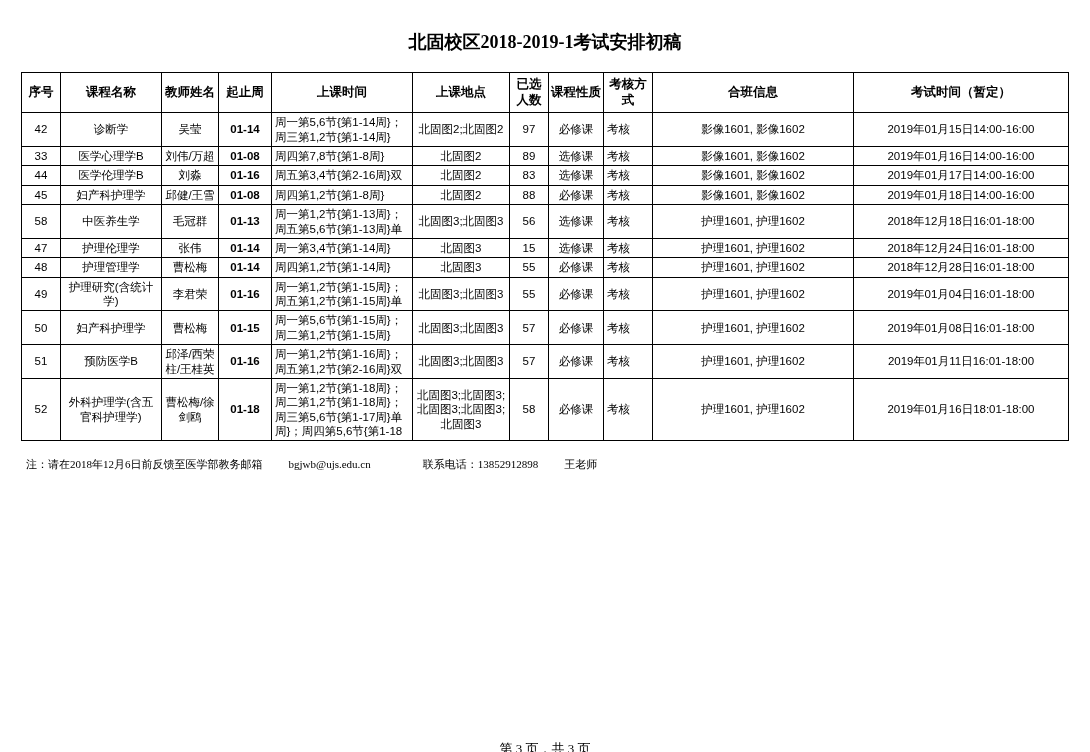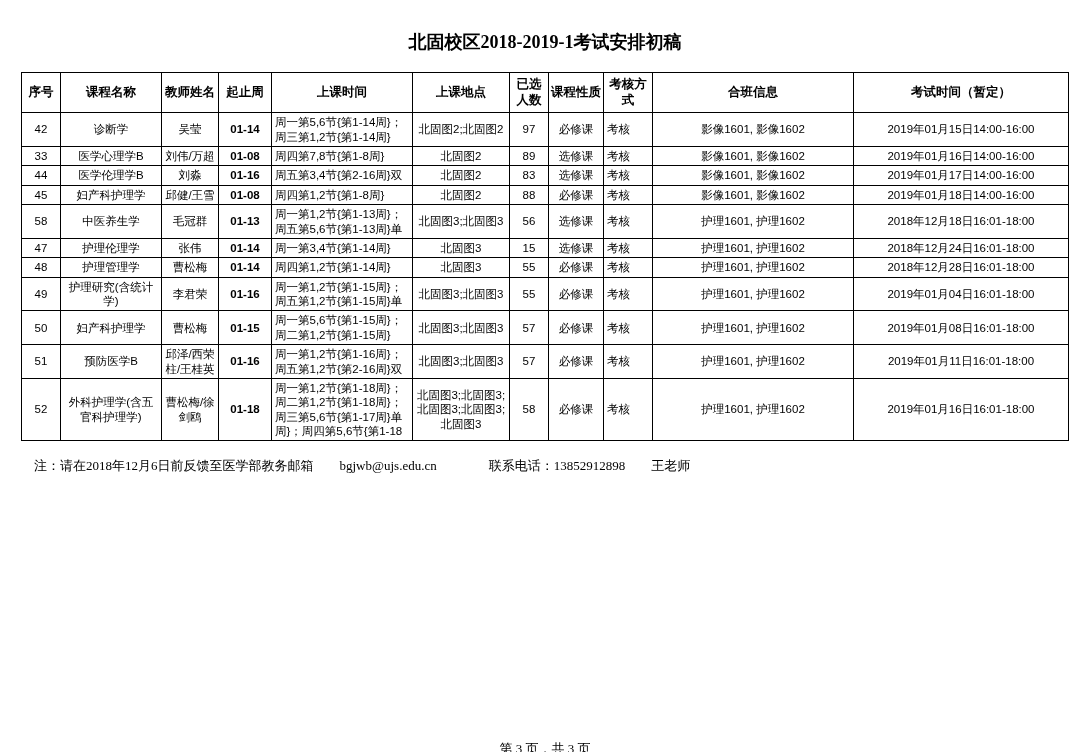--- a/index.html
+++ b/index.html
@@ -70,22 +70,22 @@
   th.h-weeks    { width: 48px; }
   th.h-time     { width: 136px; }
   th.h-place    { width: 92px; }
   th.h-enrolled { width: 34px; }
   th.h-nature   { width: 50px; }
   th.h-assess   { width: 44px; }
   th.h-merge    { width: 196px; }
   th.h-exam     { width: 210px; }
 
   .note {
-    margin: 16px 0 0 34px;
-    font-size: 13px;
+    margin: 16px 0 0 26px;
+    font-size: 11px;
     white-space: pre;
     font-family: "Liberation Serif", serif;
   }
   .note .gap { display: inline-block; width: 26px; }
   .footer {
     position: absolute;
     bottom: 24px;
     left: 0;
     width: 100%;
     text-align: center;
@@ -270,21 +270,21 @@
         <td class="c-teacher">曹松梅/徐剑鸥</td>
         <td class="c-weeks">01-18</td>
         <td class="c-time cell-lines">周一第1,2节{第1-18周}；
 周二第1,2节{第1-18周}；
 周三第5,6节{第1-17周}单周}；周四第5,6节{第1-18</td>
         <td class="c-place">北固图3;北固图3;北固图3;北固图3;北固图3</td>
         <td class="c-enrolled">58</td>
         <td class="c-nature">必修课</td>
         <td class="c-assess">考核</td>
         <td class="c-merge">护理1601, 护理1602</td>
-        <td class="c-exam">2019年01月16日16:01-18:00</td>
+        <td class="c-exam">2019年01月16日18:01-18:00</td>
       </tr>
 
     </tbody>
   </table>
 
   <div class="note"><span>注：请在2018年12月6日前反馈至医学部教务邮箱</span><span class="gap"></span><span>bgjwb@ujs.edu.cn</span><span class="gap"></span><span class="gap"></span><span>联系电话：13852912898</span><span class="gap"></span><span>王老师</span></div>
 
   <div class="footer">第 3 页，共 3 页</div>
 
 </div>

